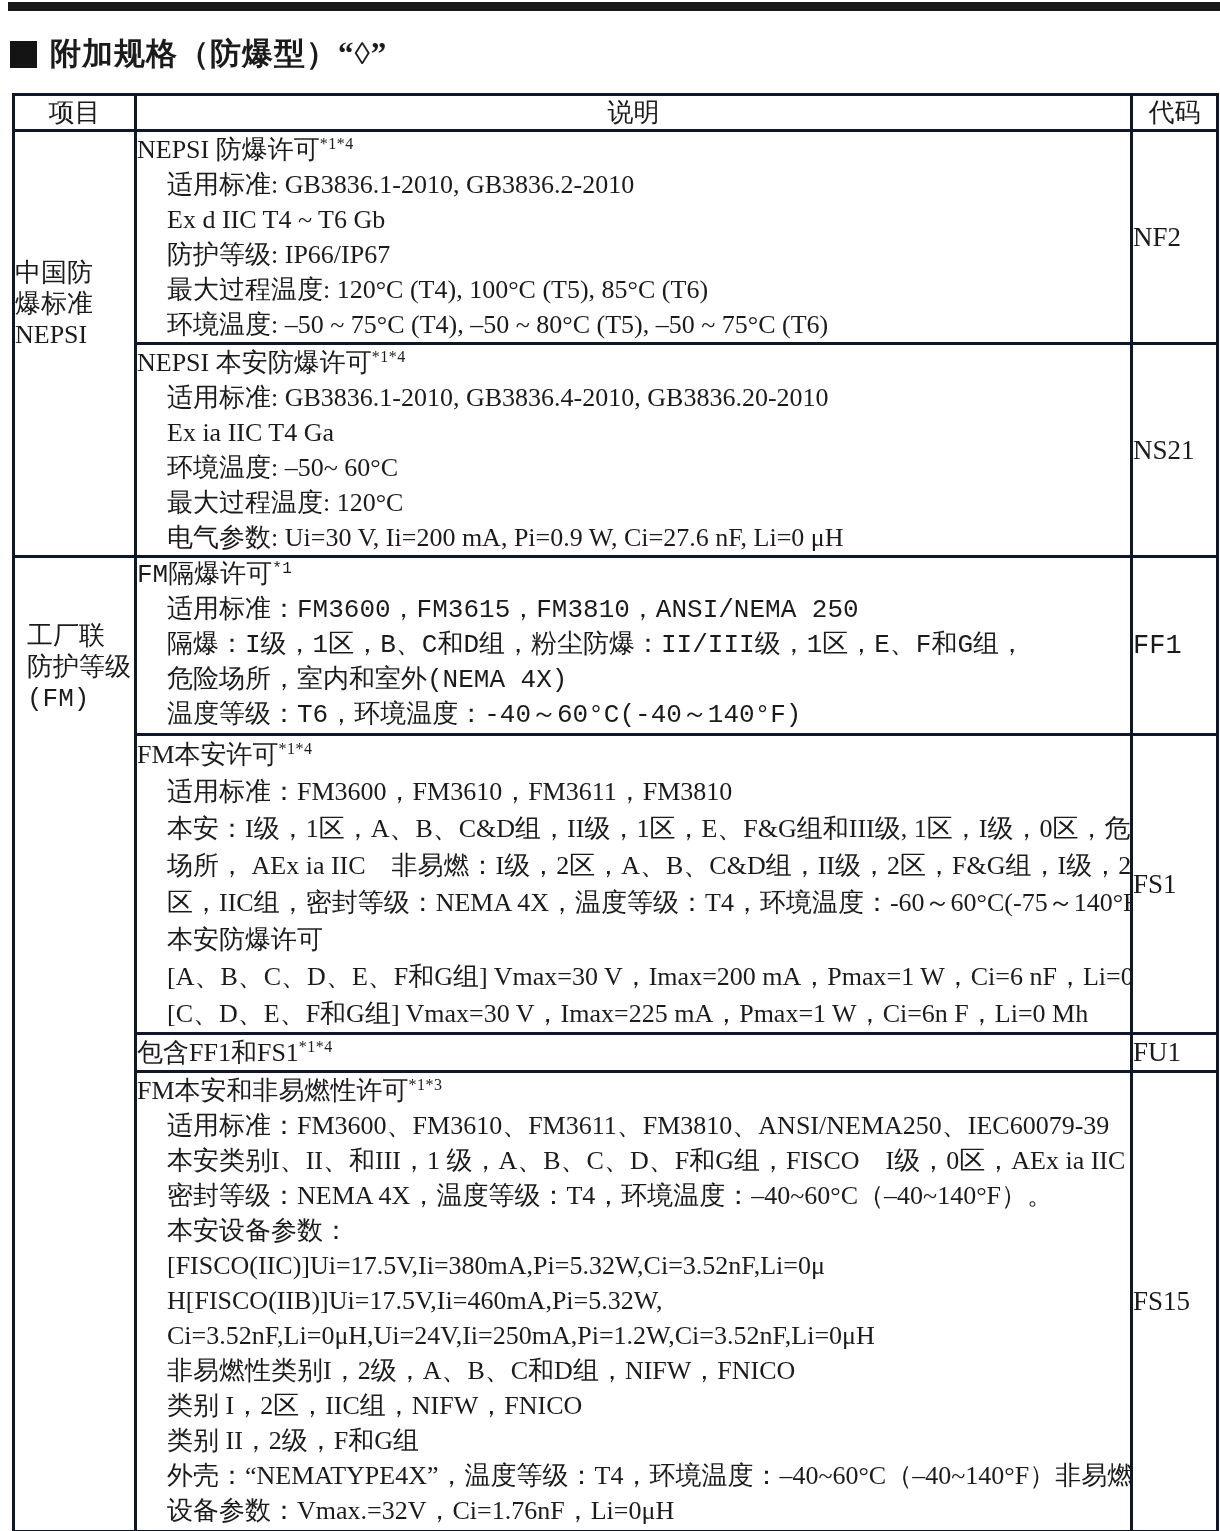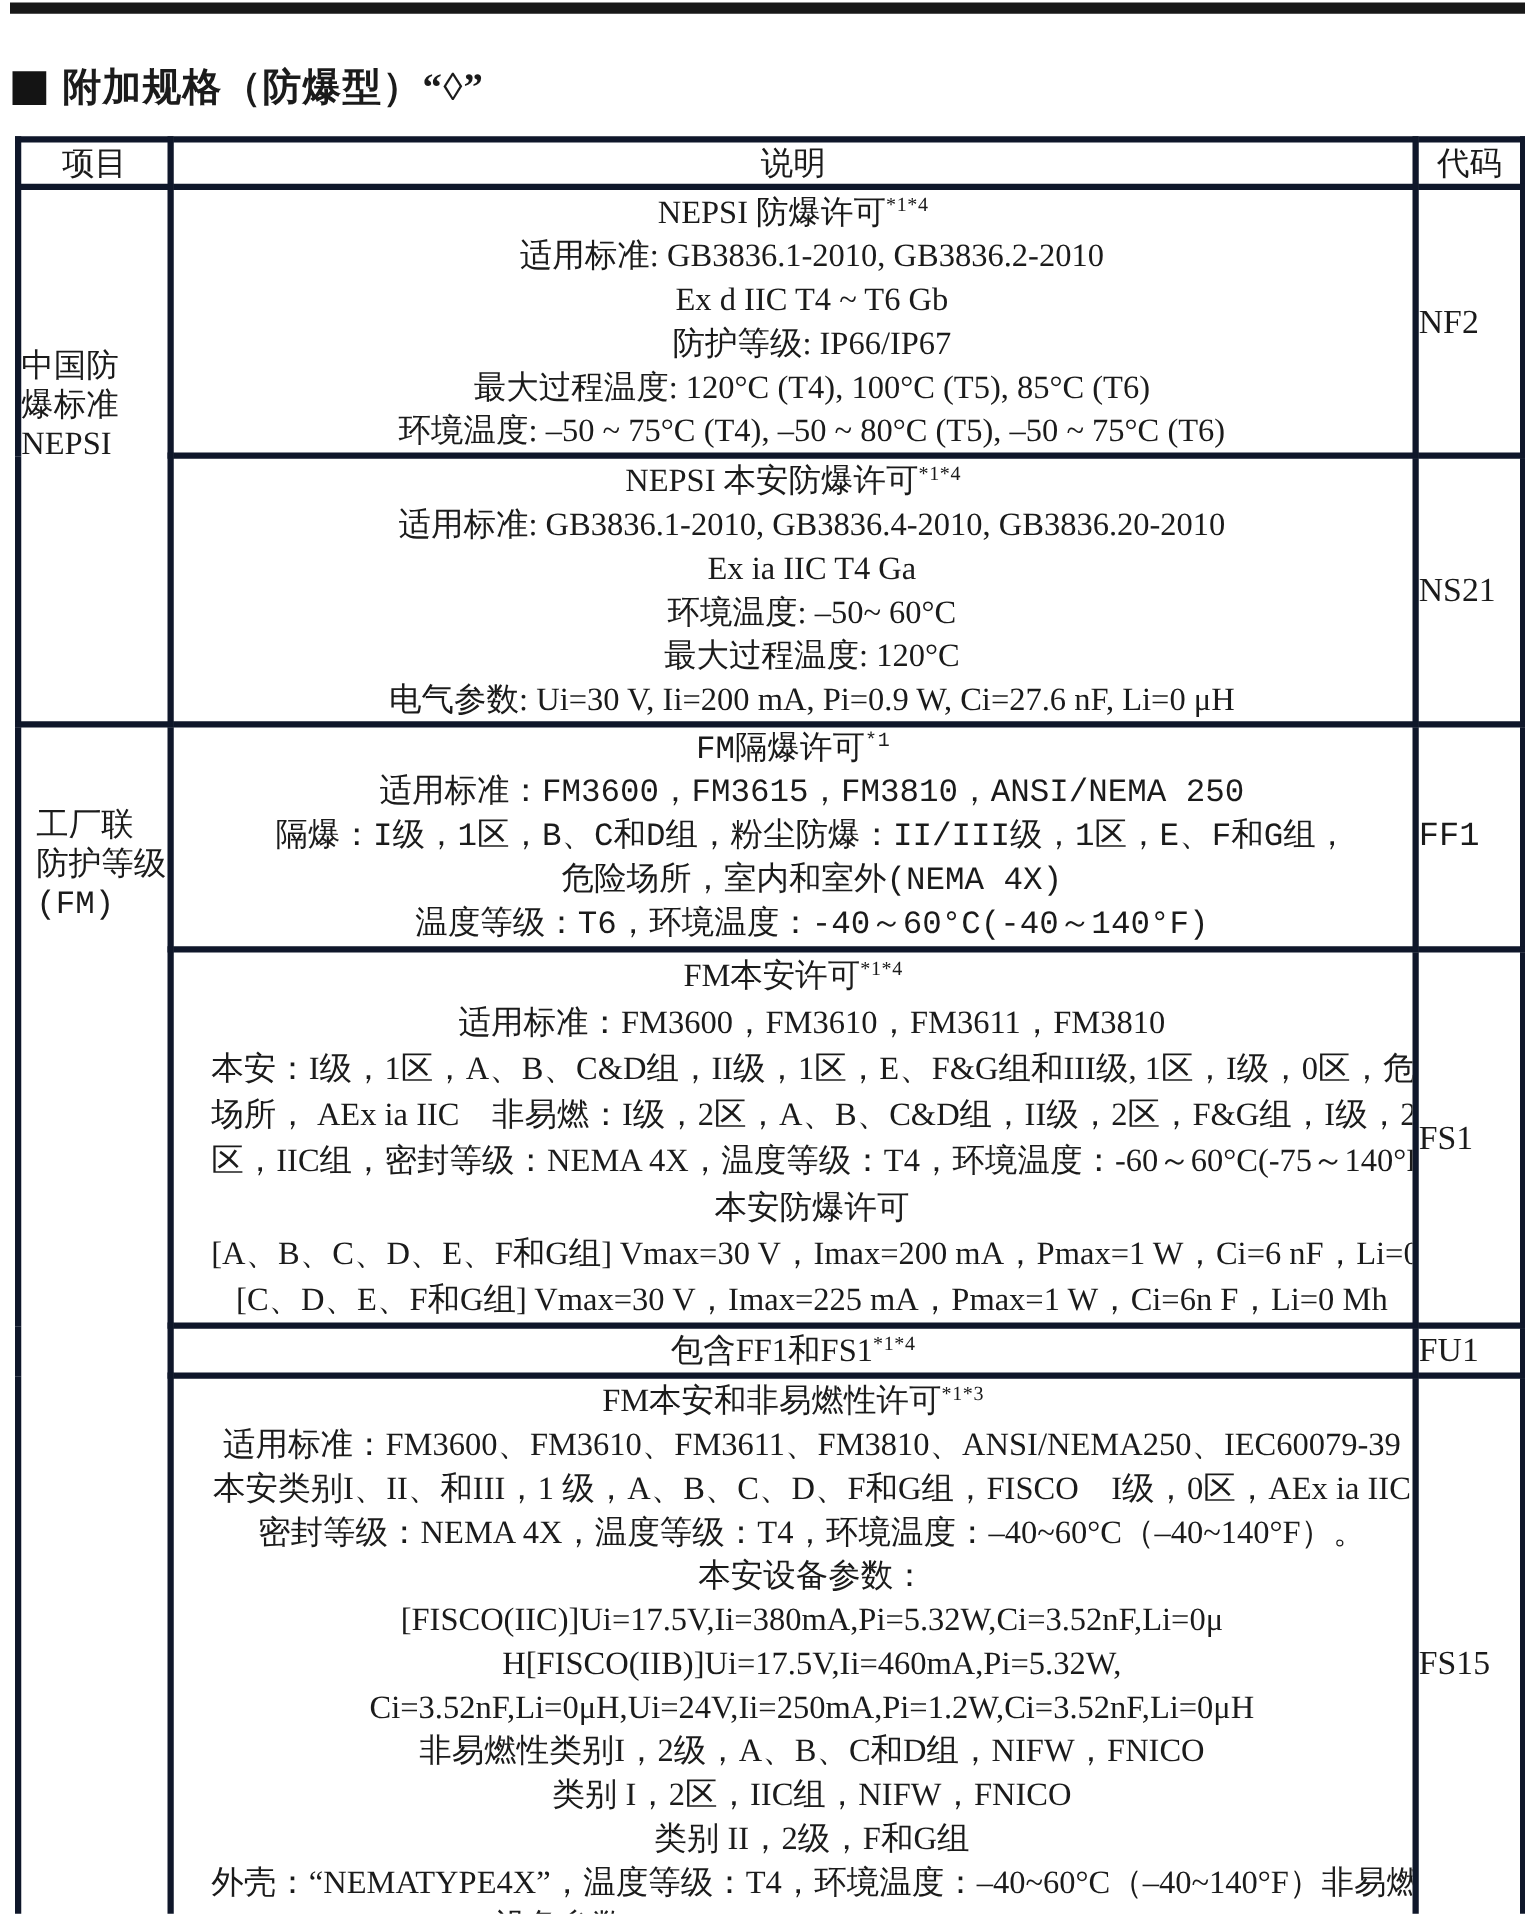--- a/index.html
+++ b/index.html
@@ -7,57 +7,56 @@
     width:1220px;height:1531px;overflow:hidden;
     font-family:"Liberation Serif","DejaVu Serif",serif;
     color:#1b1b1b;
     -webkit-font-smoothing:antialiased;
   }
   .top-bar{
     margin:2px 0 0 8px;
     width:1212px;height:9px;background:#181818;
   }
   .section-title{
-    margin:42px 0 0 10px;
+    margin:26px 0 0 10px;
     font-size:31px;font-weight:bold;line-height:34px;
     letter-spacing:1px;
     display:flex;align-items:center;
   }
   .bullet-square{
     display:inline-block;width:27px;height:27px;background:#141414;
     margin-right:13px;flex:0 0 auto;
   }
   .spec-table{
     margin:22px 0 0 12px;
     border-collapse:collapse;table-layout:fixed;
     width:1204px;
     font-size:26px;
   }
   .spec-table col.c-item{width:122px;}
   .spec-table col.c-desc{width:996px;}
   .spec-table col.c-code{width:86px;}
   .spec-table th,.spec-table td{
-    border:5px solid #0f172a;
+    border:3px solid #0f172a;
     padding:0;margin:0;
     font-weight:normal;
   }
   .spec-table{border:2px solid #222;border-bottom:3px solid #1d1d1d;}
   .group-start td{border-top:2px solid #222;font-family:Liberation Mono, monospace;}
   .h-header{height:33px;}
   .h-header th{text-align:center;line-height:33px;font-size:26px;}
   .r-nf2{height:210px;}
   .r-ns21{height:204px;}
   .r-ff1{height:177px;}
   .r-fs1{height:296px;}
   .r-fu1{height:36px;}
   .r-fs15{height:460px;}
   .desc-cell{
     vertical-align:top;
     padding:3px 2px 0 8px;
-    text-align:center;
   }
   .desc-cell .line{
     line-height:35px;white-space:nowrap;overflow:hidden;
   }
   .r-fs1 .desc-cell .line{line-height:37px;}
   .desc-cell .line.indent{padding-left:30px;}
   .desc-cell sup{font-size:16px;line-height:0;vertical-align:9px;letter-spacing:0.5px;}
   .code-cell{
     text-align:left;vertical-align:middle;
     font-size:27px;

